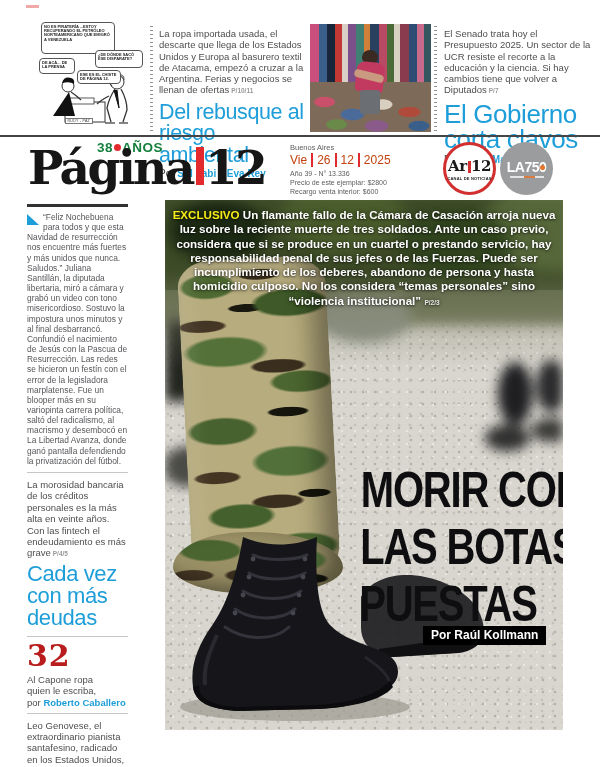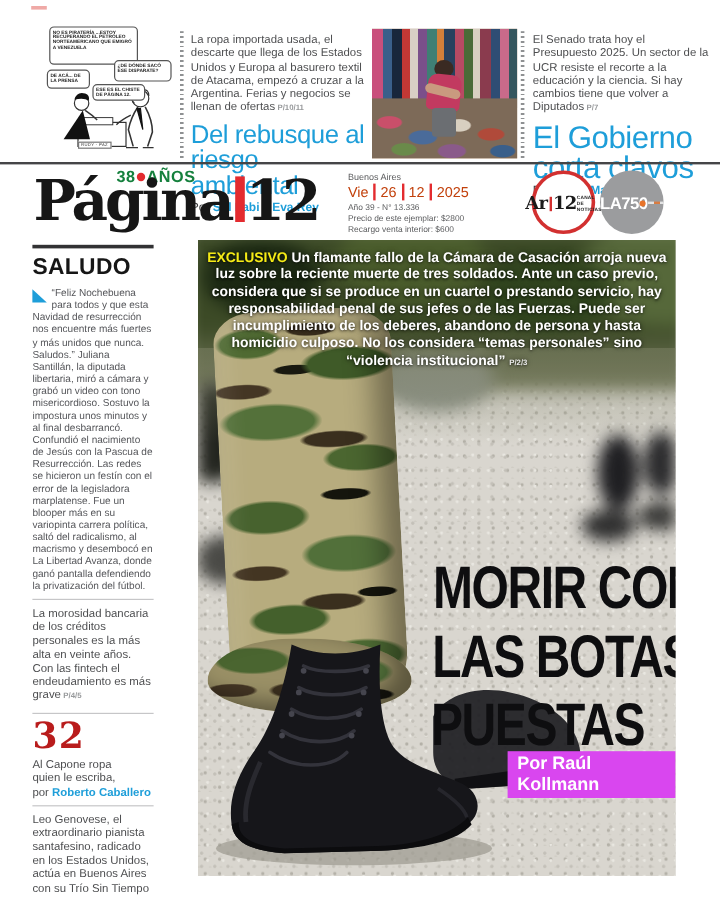--- a/index.html
+++ b/index.html
@@ -67,21 +67,21 @@
   .wordbar { display:inline-block; width:8px; height:38px; background:#e32b2f; margin:4px 1px 0 3px; }
 
   .mast-info { left:290px; top:143px; width:140px; color:#5b5c5e; }
   .mi-city { font-size:7.5px; }
   .mi-date { font-size:12px; color:#c2410c; margin:1px 0 2px 0; display:flex; align-items:center; }
   .mi-date span { padding:0 4px; }
   .mi-date span:first-child { padding-left:0; }
   .mi-date span + span { border-left:2.5px solid #e32b2f; }
   .mi-small { font-size:7px; line-height:9px; }
 
-  .logo-circ { border-radius:50%; display:flex; flex-direction:row; align-items:center; justify-content:center; }
+  .logo-circ { border-radius:50%; display:flex; flex-direction:column; align-items:center; justify-content:center; }
   .ar12 { left:443px; top:142px; width:53px; height:53px; background:#fff; border:3px solid #d23030; }
   .ar12-row { display:flex; align-items:center; font-family:"DejaVu Serif", serif; font-weight:bold; font-size:15px; color:#1a1a1a; letter-spacing:-0.5px; }
   .ar12-bar { display:inline-block; width:2.5px; height:12px; background:#d23030; margin:2px 0.5px 0 1.5px; }
   .ar12-sub { font-size:4px; font-weight:bold; color:#222; letter-spacing:.2px; margin-top:1px; }
   .la750 { left:500px; top:142px; width:53px; height:53px; background:#9b9c9e; }
   .la750-label { color:#fff; font-weight:bold; font-size:14px; letter-spacing:-0.5px; display:flex; align-items:center; }
   .la750-zero { position:relative; display:inline-block; }
   .la750-zero::after { content:""; position:absolute; left:50%; top:54%; width:5px; height:5px; margin:-2.5px 0 0 -2.5px;
                        border-radius:50%; background:#e8742a; }
   .la750-sub { margin-top:1px; width:34px; height:2.5px;
@@ -168,22 +168,22 @@
   .lede { position:absolute; left:4px; top:8px; width:390px; text-align:center;
     font-size:11.6px; line-height:14.3px; font-weight:bold; color:#ffffff;
     text-shadow:0 0 4px rgba(0,0,0,.55), 0 1px 2px rgba(0,0,0,.45); }
   .lede .kicker { color:#f6eb16; }
   .lede .pref2 { font-size:6.5px; color:#e9e9e9; }
 
   .main-hl { position:absolute; left:168px; top:262px; width:230px; text-align:center; color:#0e0e10; }
   .main-hl .line { height:57px; }
   .main-hl .line span { display:inline-block; transform:scaleX(.8); transform-origin:center;
     font-size:50px; line-height:57px; font-weight:bold; letter-spacing:-1.5px; white-space:nowrap; }
-  .badge { position:absolute; left:258px; top:426px; background:#d946ef; color:#fff;
-    font-size:15px; font-weight:bold; padding:2px 21px 3px 8px; }
+  .badge { position:absolute; left:258px; top:426px; background:#000000; color:#fff;
+    font-size:12px; font-weight:bold; padding:2px 8px 3px 8px; }
 </style>
 </head>
 <body>
 
 <div class="page">
 
   <div class="abs corner-tick"></div>
 
   <div class="abs comic">
     <svg width="113" height="112" viewBox="0 0 113 112">
@@ -284,29 +284,29 @@
   <div class="abs logo-circ la750">
     <div class="la750-label">
       <span>LA75</span>
       <span class="la750-zero">0</span>
     </div>
     <div class="la750-sub"></div>
   </div>
 
   <div class="abs sidebar">
     <div class="sb-toprule"></div>
-    <div class="sb-title">SALUDO</div>
     <div class="sb-body">
       <span class="tri"></span><span>“Feliz Nochebuena para todos y que esta Navidad de resurrección nos encuentre más fuertes y más unidos que nunca. Saludos.” Juliana Santillán, la diputada libertaria, miró a cámara y grabó un video con tono misericordioso. Sostuvo la impostura unos minutos y al final desbarrancó. Confundió el nacimiento de Jesús con la Pascua de Resurrección. Las redes se hicieron un festín con el error de la legisladora marplatense. Fue un blooper más en su variopinta carrera política, saltó del radicalismo, al macrismo y desembocó en La Libertad Avanza, donde ganó pantalla defendiendo la privatización del fútbol.</span>
     </div>
 
     <div class="rule-gray" style="margin-top:6px;"></div>
 
     <div class="sb-sec" style="margin-top:6px;">
       <div class="sb-teaser"><span>La morosidad bancaria de los créditos personales es la más alta en veinte años. Con las fintech el endeudamiento es más grave</span><span class="pref">P/4/5</span></div>
+      <div class="hl-blue sb-hl">Cada vez con más deudas</div>
     </div>
 
     <div class="rule-gray" style="margin-top:7px;"></div>
 
     <div class="sb-sec" style="margin-top:4px;">
       <div class="n32">32</div>
       <div class="sb-teaser" style="margin-top:3px;">Al Capone ropa</div>
       <div class="sb-teaser">quien le escriba,</div>
       <div class="sb-by">
         <span>por</span>

